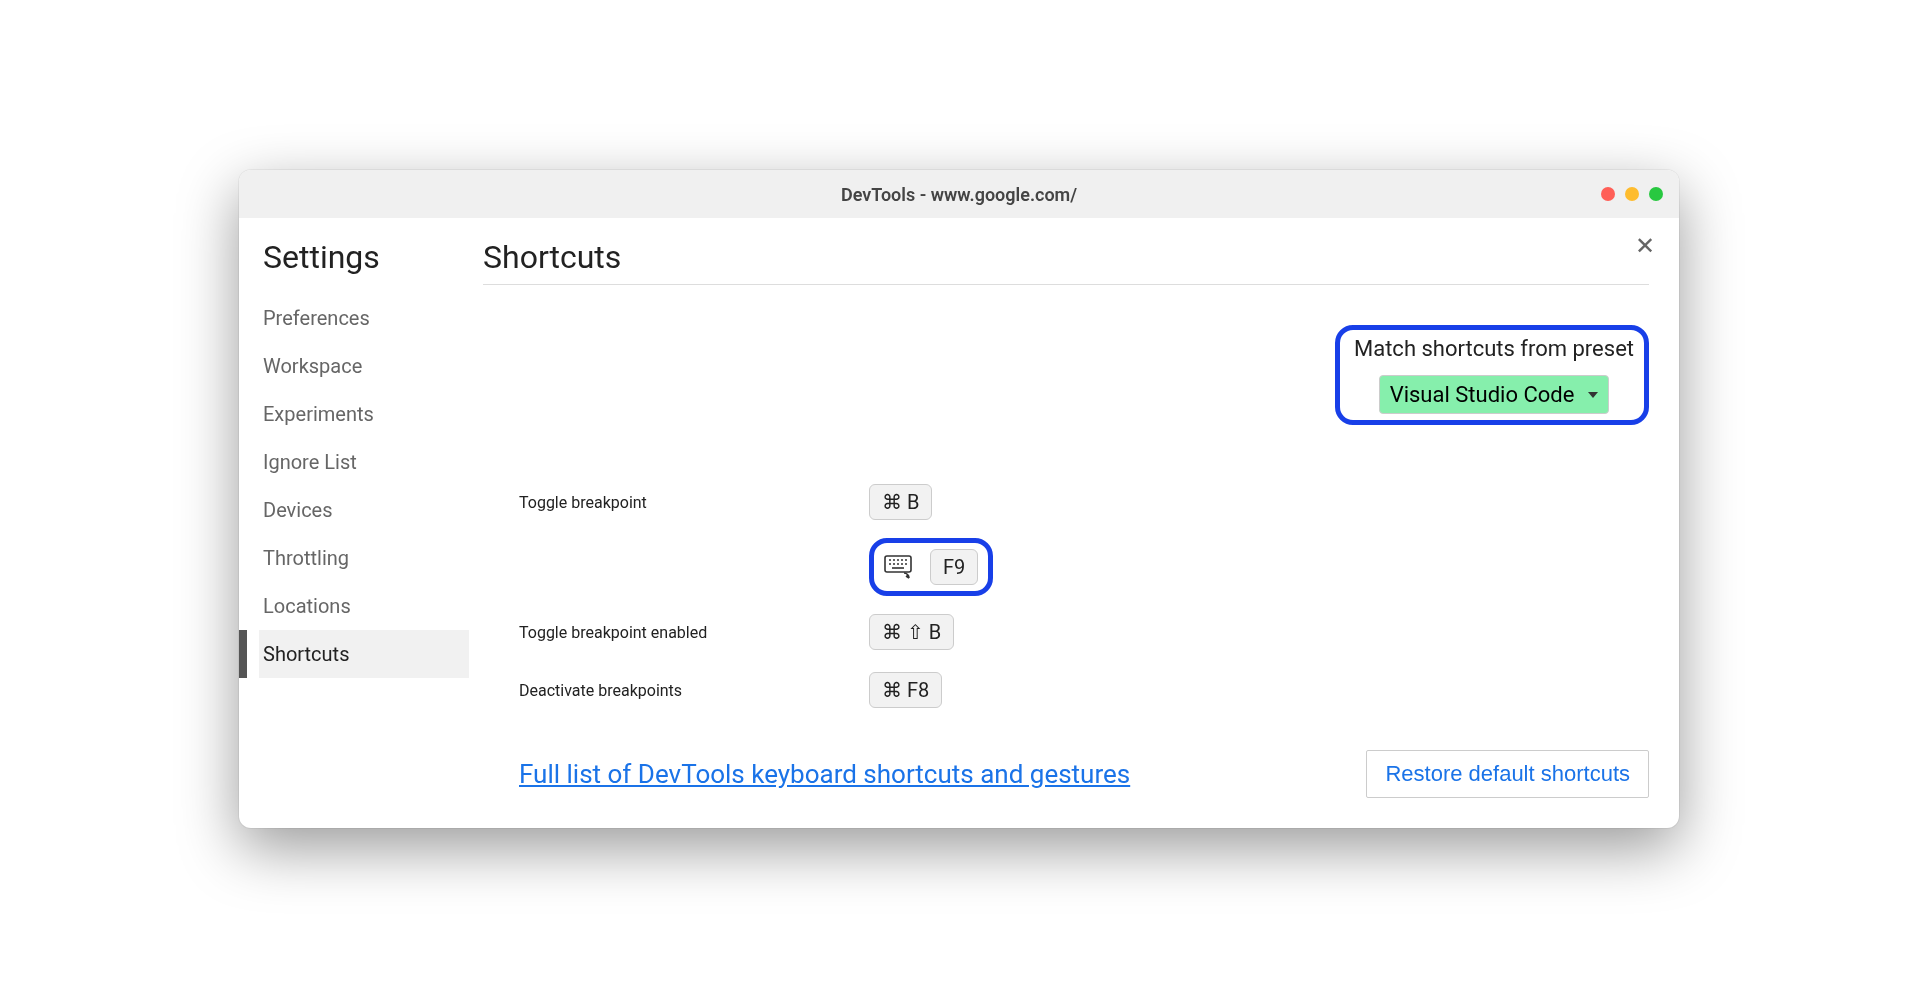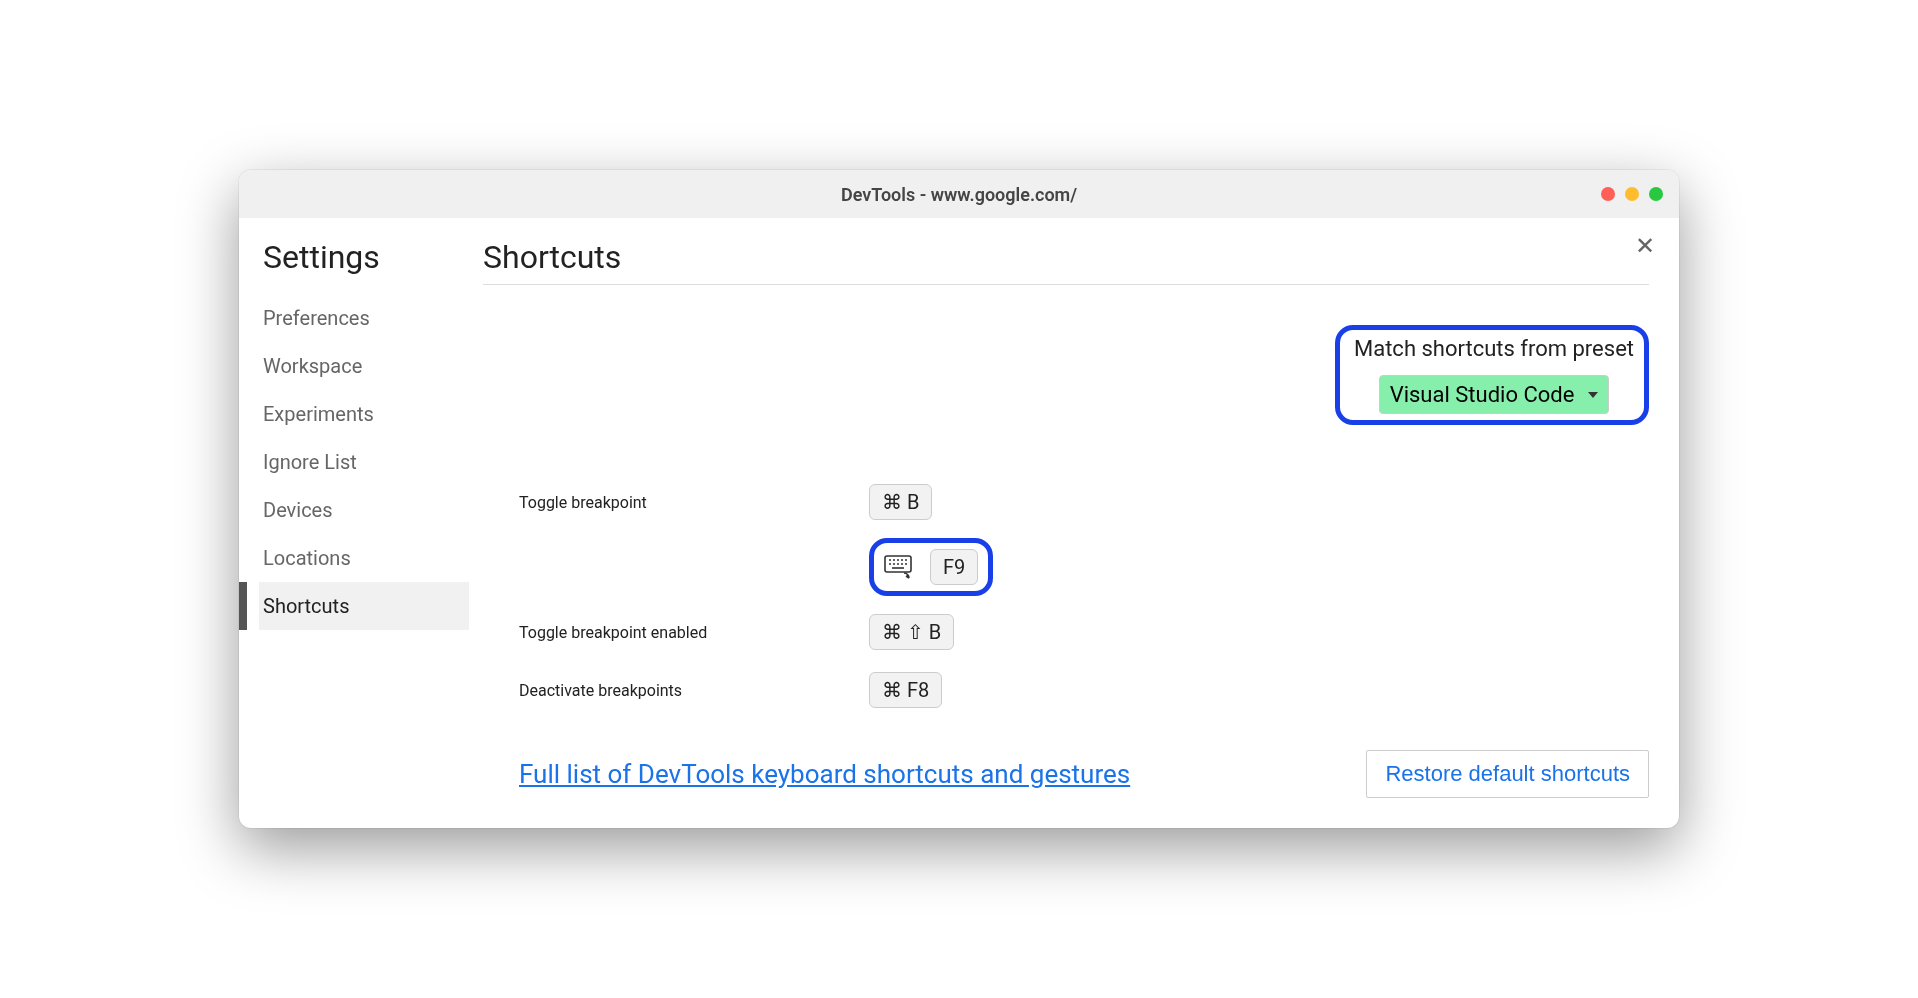--- a/index.html
+++ b/index.html
@@ -277,20 +277,23 @@
         <span>Workspace</span>
       </div>
       <div class="sidebar-item">
         <span>Experiments</span>
       </div>
       <div class="sidebar-item">
         <span>Ignore List</span>
       </div>
       <div class="sidebar-item">
         <span>Devices</span>
+      </div>
+      <div class="sidebar-item">
+        <span>Throttling</span>
       </div>
       <div class="sidebar-item">
         <span>Locations</span>
       </div>
       <div class="sidebar-item active">
         <span>Shortcuts</span>
       </div>
     </div>
 
     <div class="main">

